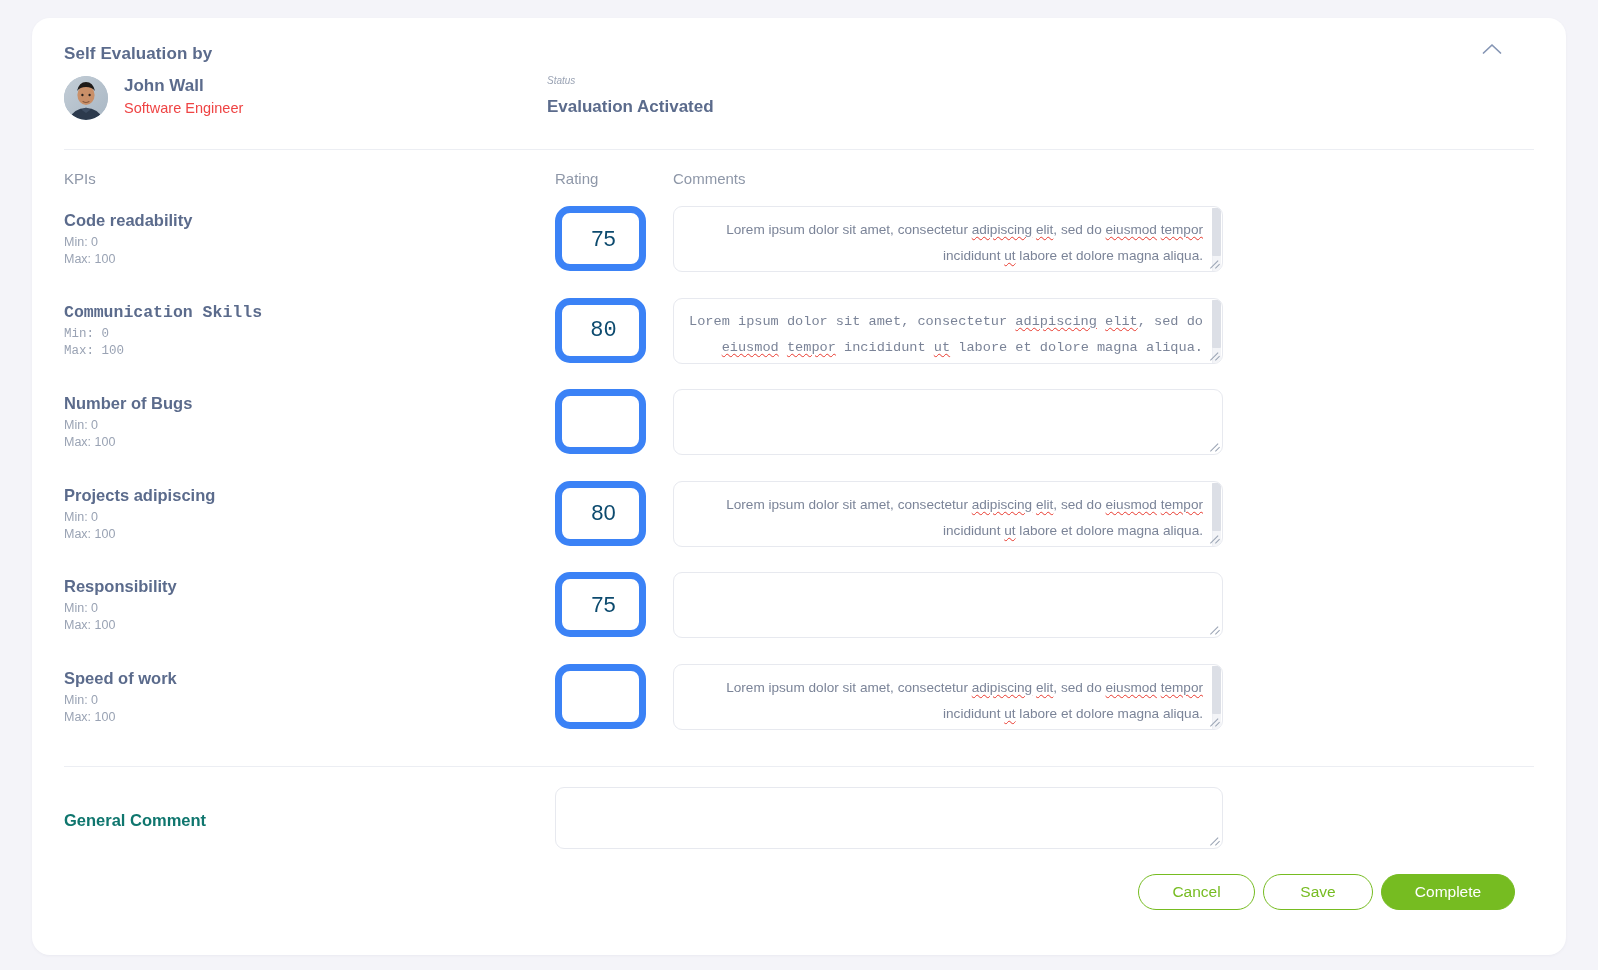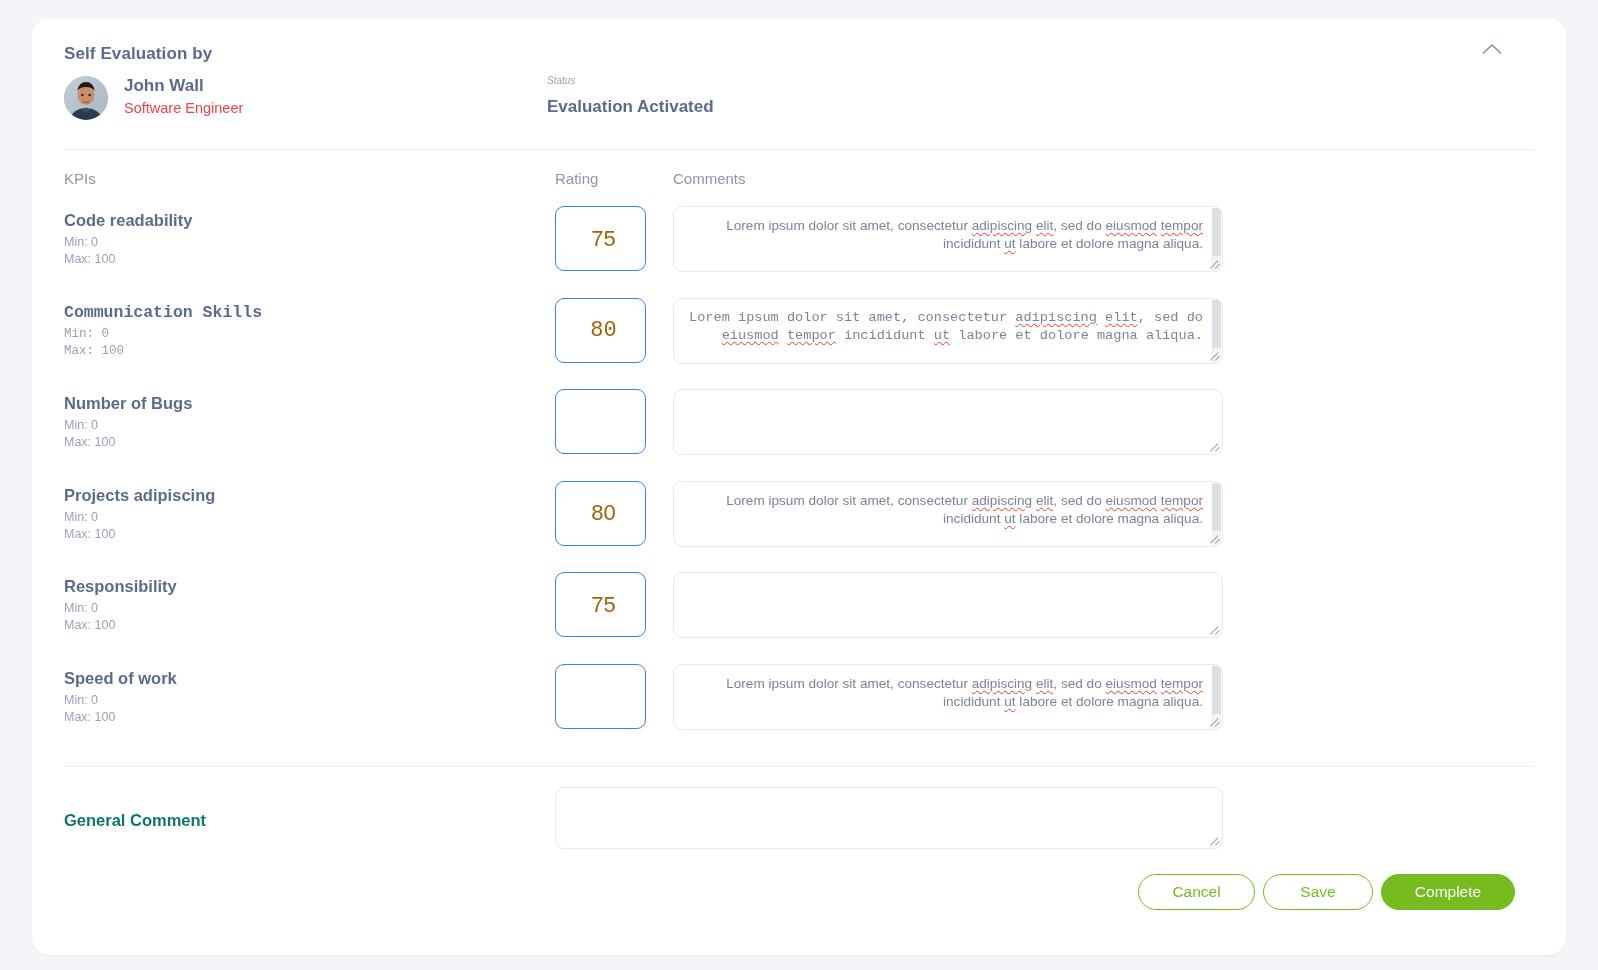--- a/index.html
+++ b/index.html
@@ -132,48 +132,48 @@
     position: absolute;
     left: 32px; top: 41px;
     font-size: 12.5px;
     color: #9aa3b4;
   }
 
   .rating-box {
     position: absolute;
     left: 523px; top: -5px;
     width: 91px; height: 65px;
-    border: 1px solid #3b82f6;
-    border-radius: 9px;
+    border: 7px solid #3b82f6;
+    border-radius: 15px;
     background: #fff;
     display: flex;
     align-items: center;
     justify-content: center;
     font-size: 22px;
-    color: #a16207;
+    color: #0c4a6e;
     padding-left: 6px;
     cursor: text;
   }
 
   .comment-box {
     position: absolute;
     left: 641px; top: -5px;
     width: 550px; height: 66px;
     border: 1px solid #e7e9ef;
     border-radius: 9px;
     background: #fff;
     cursor: text;
     overflow: hidden;
   }
   .comment-text {
     position: absolute;
     left: 11px; top: 10px;
     width: 518px;
     font-size: 13.6px;
-    line-height: 18px;
+    line-height: 26px;
     color: #7b8498;
     white-space: normal;
   }
   
   .sq {
     text-decoration: underline;
     text-decoration-style: wavy;
     text-decoration-color: #e8392e;
     text-decoration-thickness: 1px;
     text-underline-offset: 2px;

